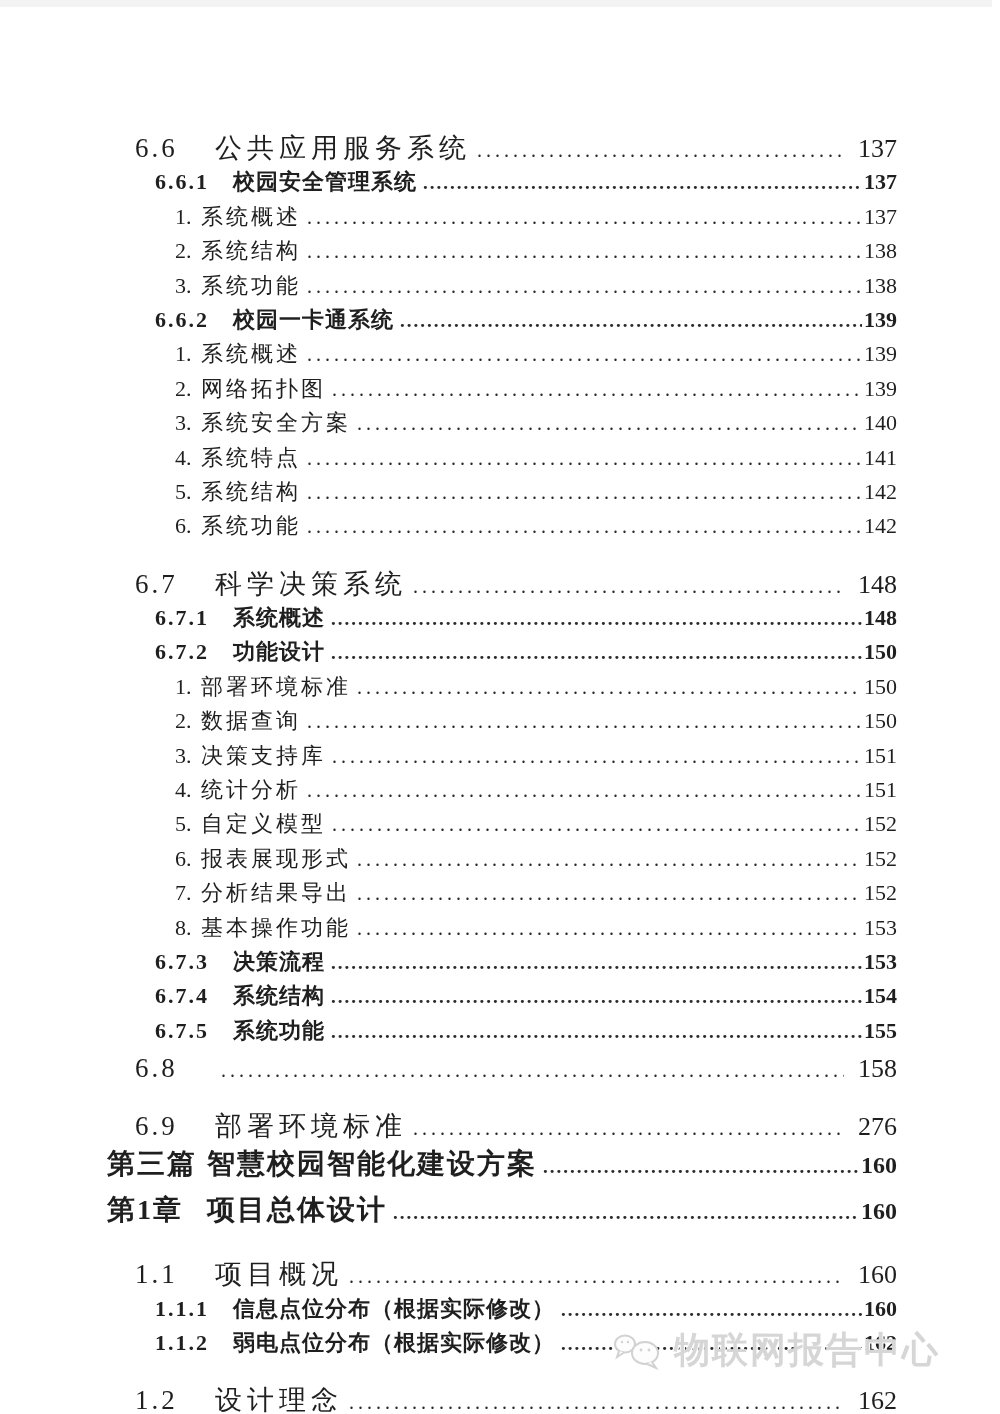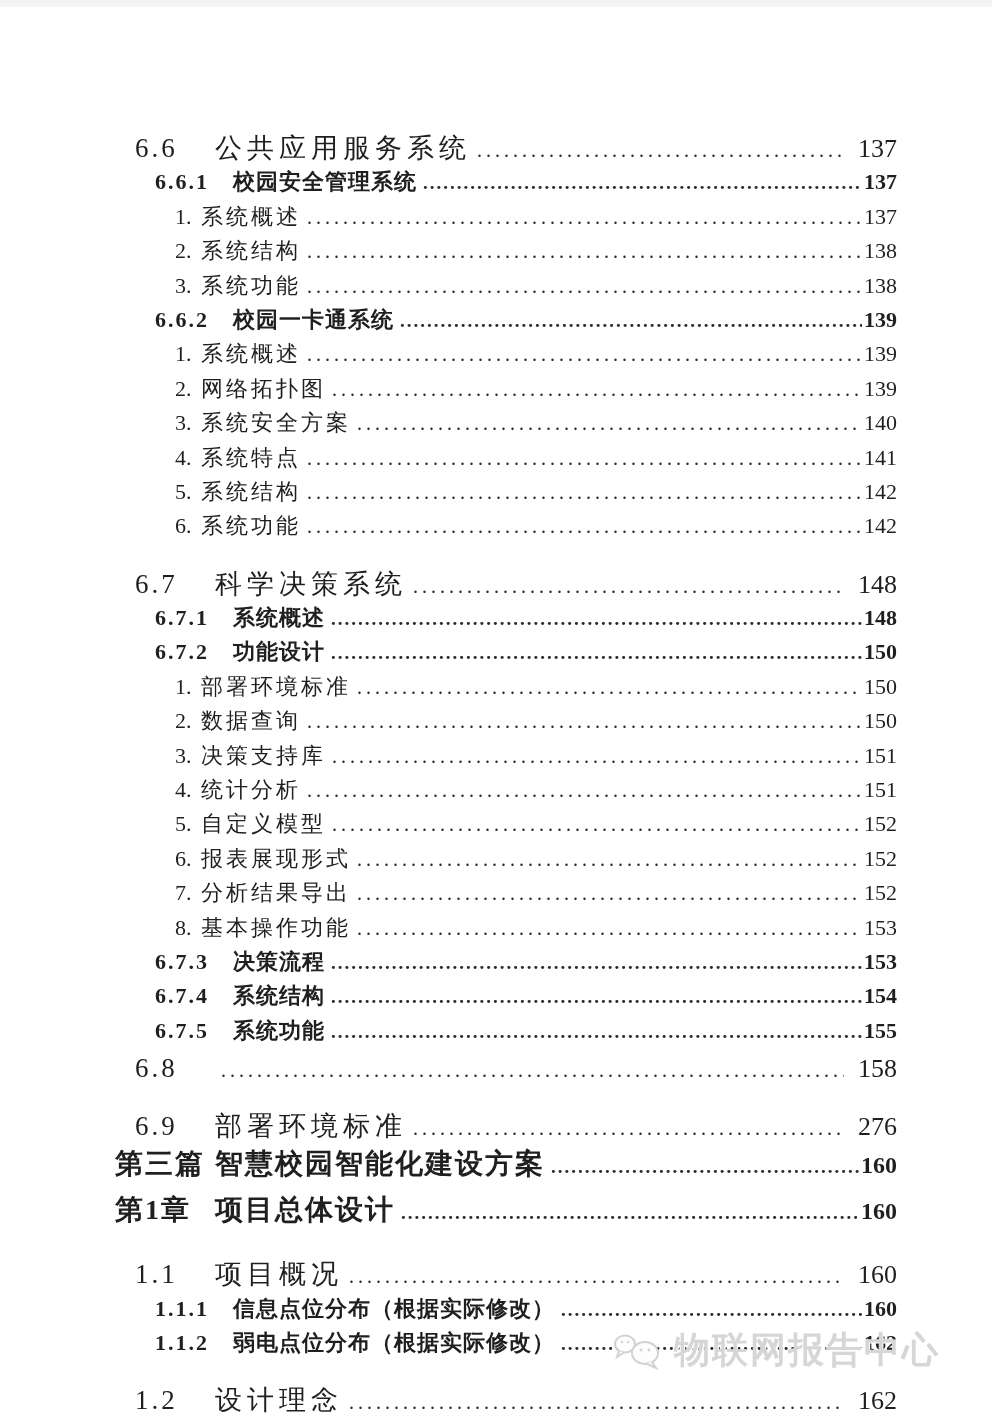--- a/index.html
+++ b/index.html
@@ -61,21 +61,21 @@
   .l3 .dots::after{font-weight:bold;letter-spacing:2px;font-size:19px;}
   .l3 .pg{font-size:22px;font-weight:bold;}
 
   
   .item{font-size:22px;margin-left:80px;margin-bottom:8px;}
   .item .num{width:26px;}
   .item .title{letter-spacing:3px;}
   .item .pg{font-size:22px;}
 
   
-  .part{font-size:28px;font-weight:bold;margin-left:20px;margin-top:4px;margin-bottom:12px;}
+  .part{font-size:28px;font-weight:bold;margin-left:12px;margin-top:4px;margin-bottom:12px;}
   .part .num{width:100px;letter-spacing:2px;font-family:inherit;}
   .part .title{letter-spacing:2px;}
   .part .dots::after{font-weight:bold;letter-spacing:2px;font-size:19px;}
   .part .pg{font-size:24px;font-weight:bold;}
 
   
   .watermark{
     position:absolute;
     right:52px;top:1326px;
     display:flex;align-items:center;gap:10px;

